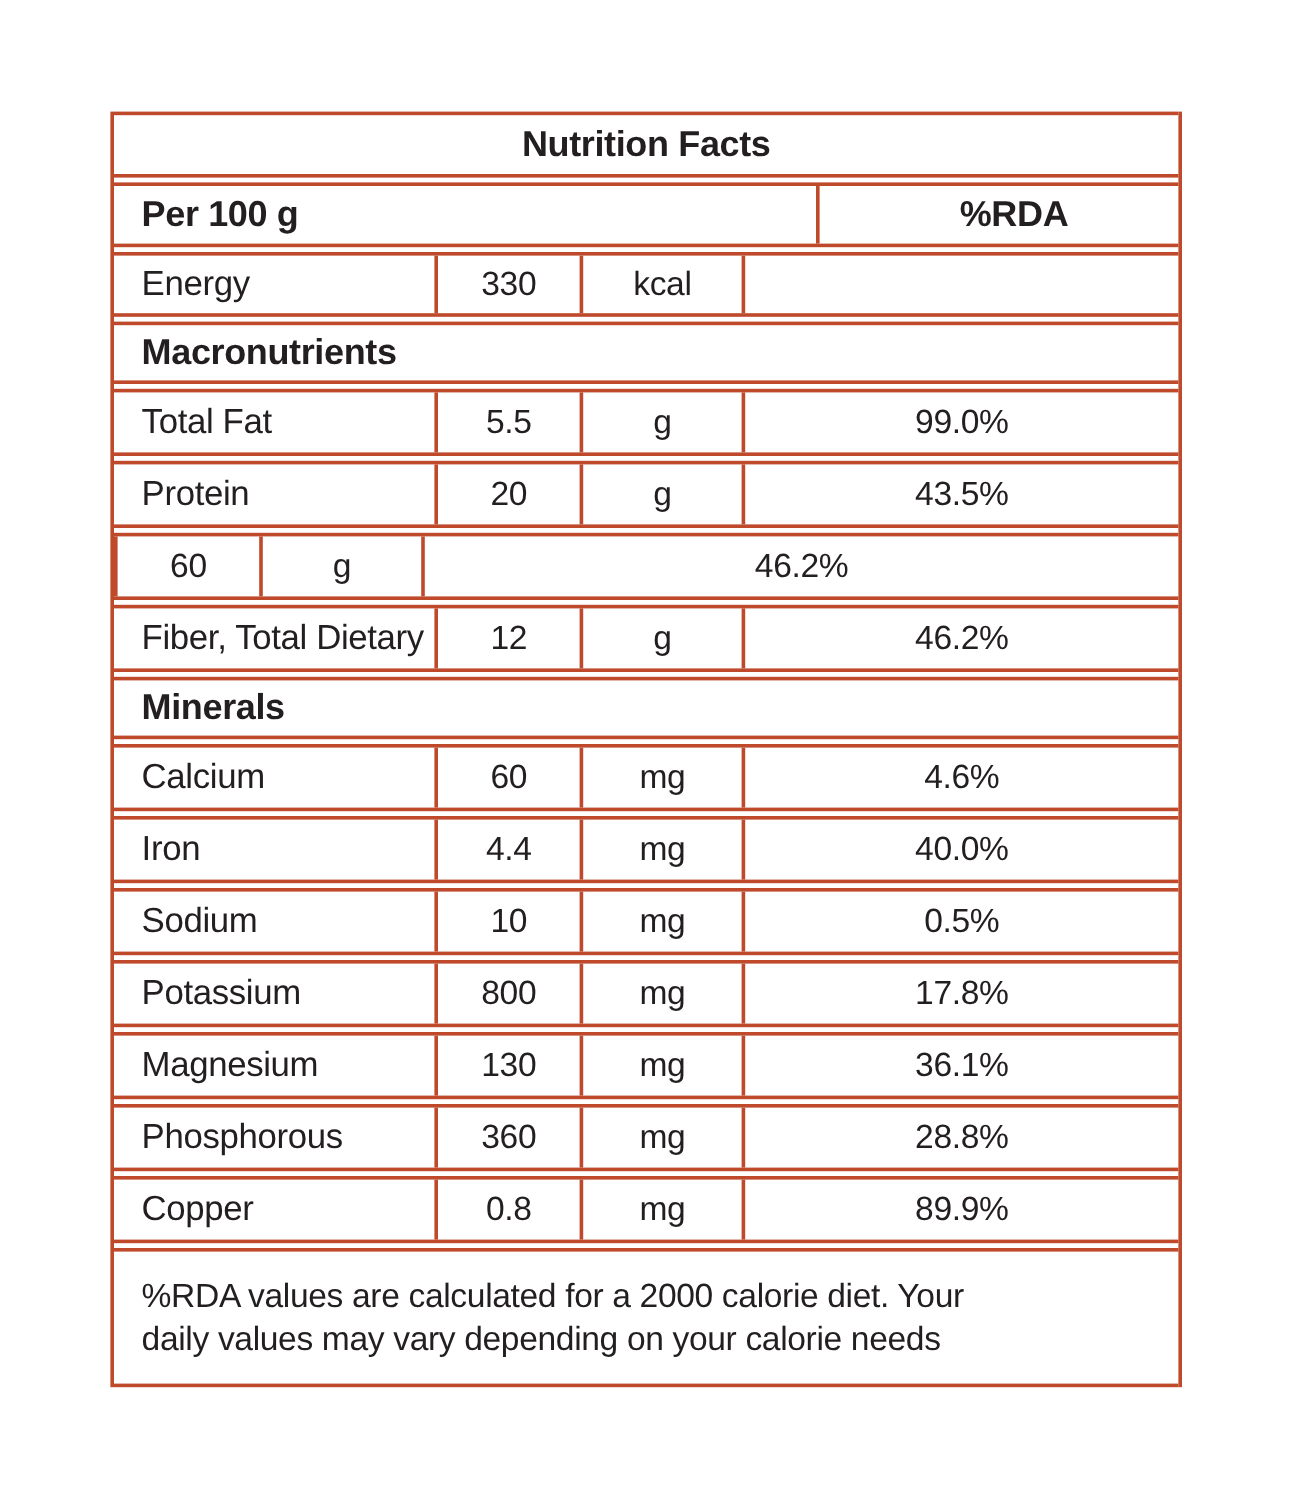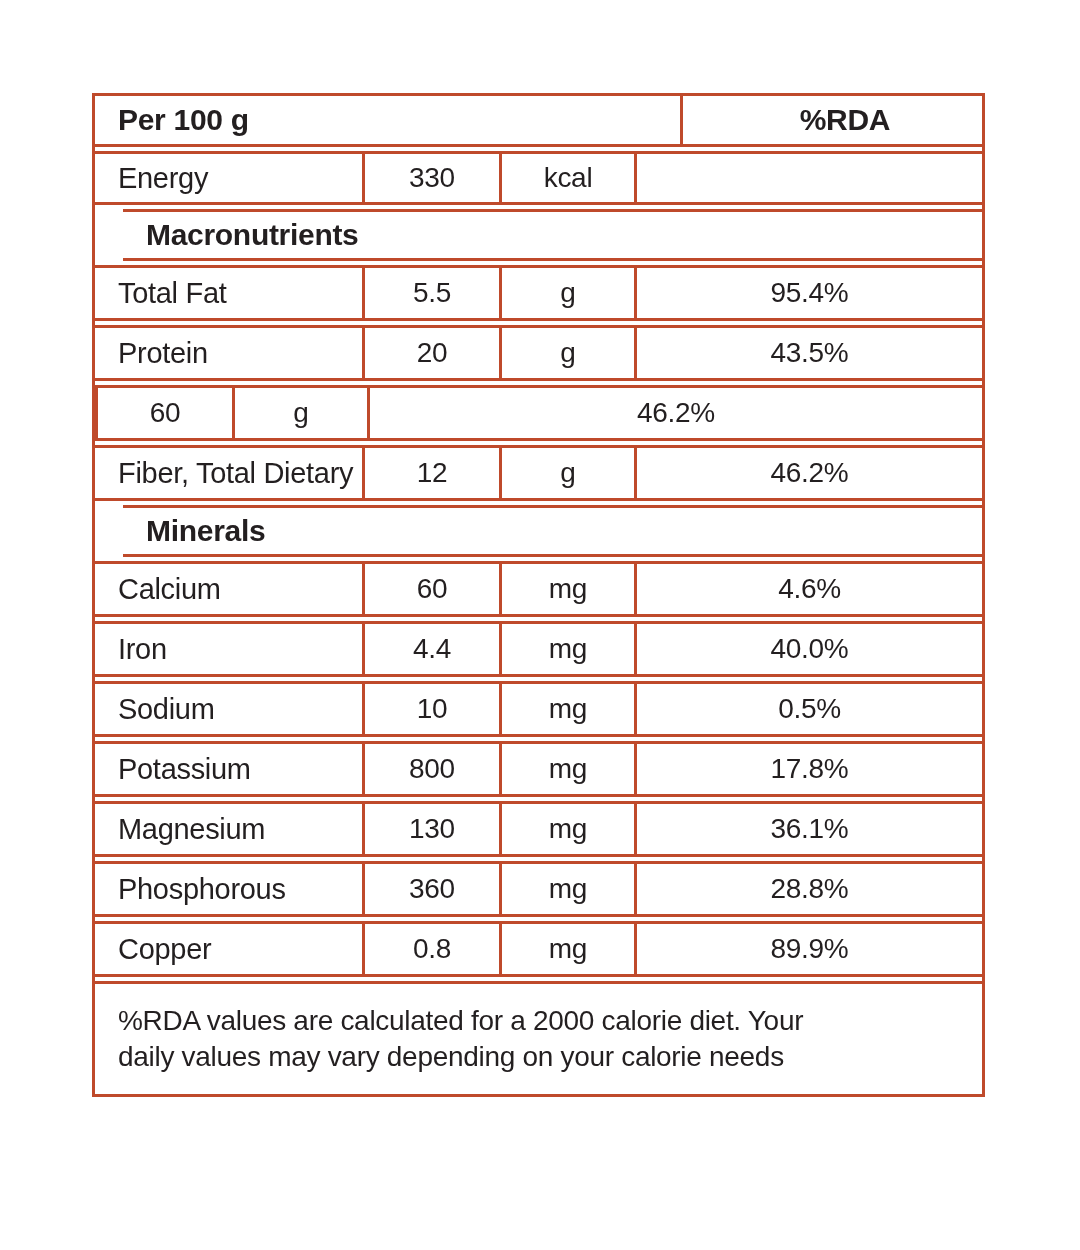--- a/index.html
+++ b/index.html
@@ -30,40 +30,43 @@
   .row{
     display:flex;
     align-items:center;
     border-top:3px solid var(--border);
     border-bottom:3px solid var(--border);
     font-size:29px;
   }
   .r-title{height:55px;justify-content:center;font-weight:700;font-size:30px;}
   .r-header{height:54px;font-weight:700;font-size:30px;}
   .r-energy{height:54px;}
-  .r-section{height:52px;font-weight:700;font-size:30px;padding-left:23px;margin-left:28px;}
+  .r-section{height:52px;font-weight:700;font-size:30px;padding-left:23px;}
   .r-data{height:56px;}
   .r-footer{height:116px;font-size:28px;padding:0 33px 0 23px;display:flex;flex-direction:column;justify-content:center;align-items:flex-start;line-height:36px;}
   .cell{
     height:100%;
     display:flex;
     align-items:center;
   }
   .c-label{width:267px;padding-left:23px;}
-  .c-value{width:137px;border-left:3px solid var(--border);justify-content:center;font-size:28px;}
+  .c-value{width:121px;border-left:3px solid var(--border);justify-content:center;font-size:28px;}
   .c-unit{width:135px;border-left:3px solid var(--border);justify-content:center;font-size:28px;}
   .c-rda{flex:1;border-left:3px solid var(--border);justify-content:center;font-size:28px;}
   .c-serving{width:585px;padding-left:23px;}
   .c-rda-head{flex:1;border-left:3px solid var(--border);justify-content:center;padding-left:25px;}
 </style>
 </head>
 <body>
 
 <div class="label-table">
 
+  <div class="row r-title">
+    <span>Nutrition Facts</span>
+  </div>
 
   <div class="row r-header">
     <div class="cell c-serving">Per 100 g</div>
     <div class="cell c-rda-head">%RDA</div>
   </div>
 
   <div class="row r-energy">
     <div class="cell c-label">Energy</div>
     <div class="cell c-value">330</div>
     <div class="cell c-unit">kcal</div>
@@ -71,21 +74,21 @@
   </div>
 
   <div class="row r-section">
     <span>Macronutrients</span>
   </div>
 
   <div class="row r-data">
     <div class="cell c-label">Total Fat</div>
     <div class="cell c-value">5.5</div>
     <div class="cell c-unit">g</div>
-    <div class="cell c-rda">95.4%</div>
+    <div class="cell c-rda">99.0%</div>
   </div>
   <div class="row r-data">
     <div class="cell c-label">Protein</div>
     <div class="cell c-value">20</div>
     <div class="cell c-unit">g</div>
     <div class="cell c-rda">43.5%</div>
   </div>
   <div class="row r-data">
     <div class="cell c-value">60</div>
     <div class="cell c-unit">g</div>

